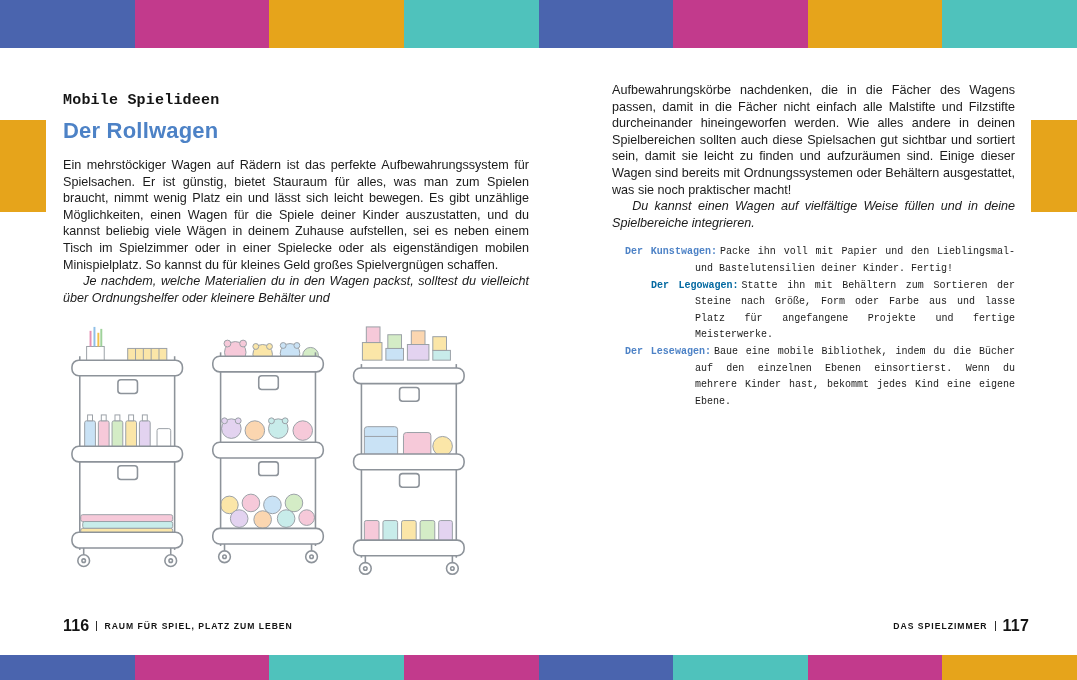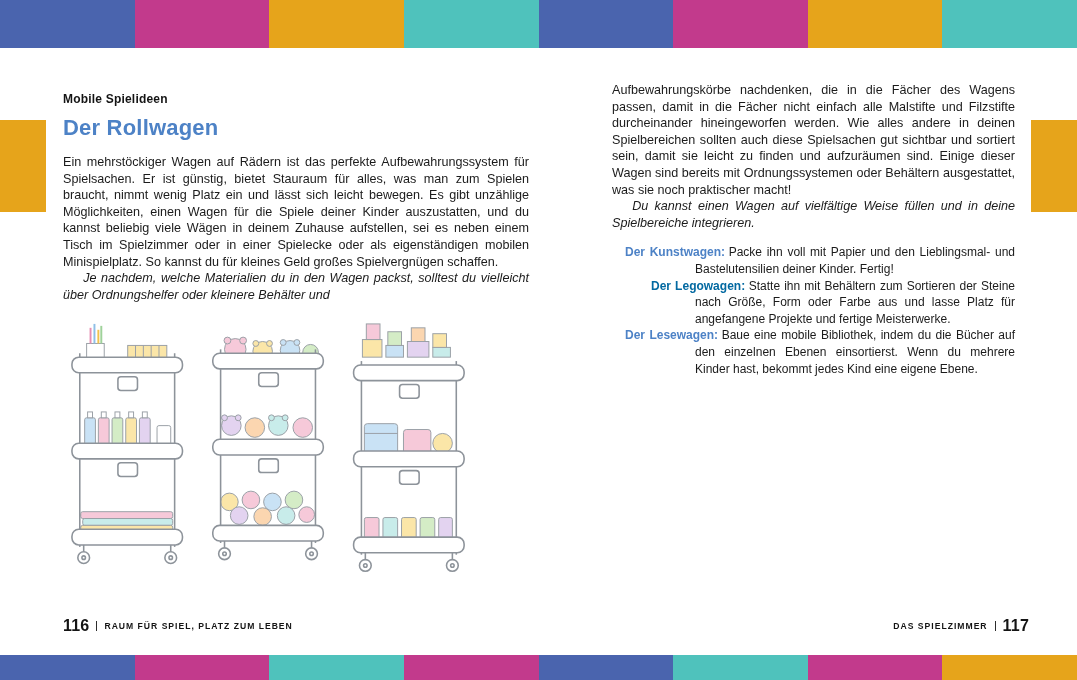--- a/index.html
+++ b/index.html
@@ -20,31 +20,31 @@
   
   .side-tab { position: absolute; width: 46px; height: 92px; top: 120px; }
   .side-tab.left { left: 0; }
   .side-tab.right { right: 0; }
 
   
   .page { position: absolute; color: #1b1b1b; }
   .page.left  { left: 63px;  top: 92px; width: 466px; }
   .page.right { left: 612px; top: 82px; width: 403px; }
 
-  .kicker { margin: 0 0 9px 0; font-size: 12px; font-weight: 700; letter-spacing: 0.2px; color: #141414; }
+  .kicker { margin: 0 0 9px 0; font-size: 15px; font-weight: 700; letter-spacing: 0.2px; color: #141414; font-family: Liberation Mono, monospace; }
   .title  { margin: 0 0 13px 0; font-size: 22px; font-weight: 700; letter-spacing: 0.2px; }
 
   .body { margin: 0; font-size: 12.6px; line-height: 16.6px; text-align: justify; }
   .body.indent { text-indent: 1.6em; font-style: italic; }
 
   .illustration { margin-top: 17px; margin-left: -6px; }
 
   .wagen-list { list-style: none; margin: 13px 0 0 0; padding: 0; }
-  .wagen-item { font-size: 12px; line-height: 16.6px; text-align: justify;
-                padding-left: 83px; text-indent: -70px; }
+  .wagen-item { font-size: 10px; line-height: 16.6px; text-align: justify;
+                padding-left: 83px; text-indent: -70px; font-family: Liberation Mono, monospace; }
   .wagen-label { font-weight: 700; margin-right: 0.3em; }
 
   
   .footer { position: absolute; top: 617px; display: flex; align-items: center;
             font-size: 8.6px; font-weight: 700; letter-spacing: 1px; color: #141414; }
   .footer.left-f  { left: 63px; }
   .footer.right-f { right: 48px; }
   .footer .pg { font-size: 16px; letter-spacing: 0.2px; }
   .fdiv { width: 1px; height: 10px; background: #2d2d2d; margin: 0 7px; }
 </style>

